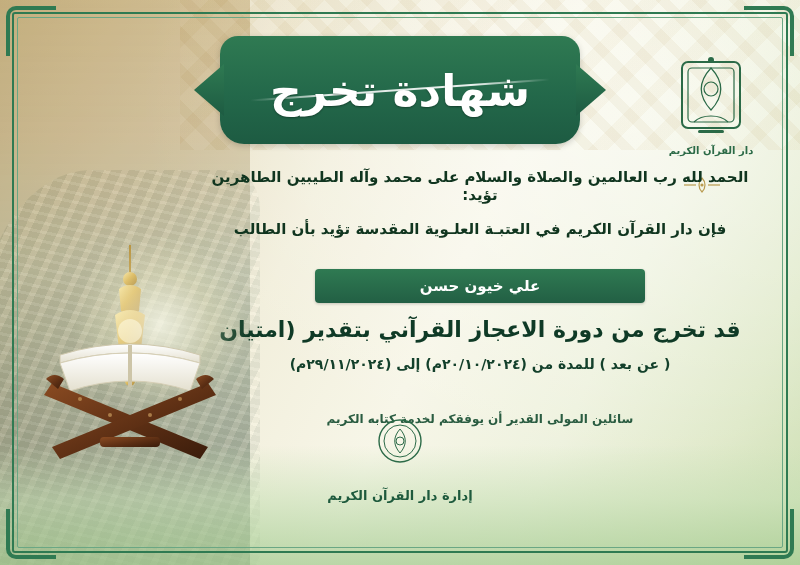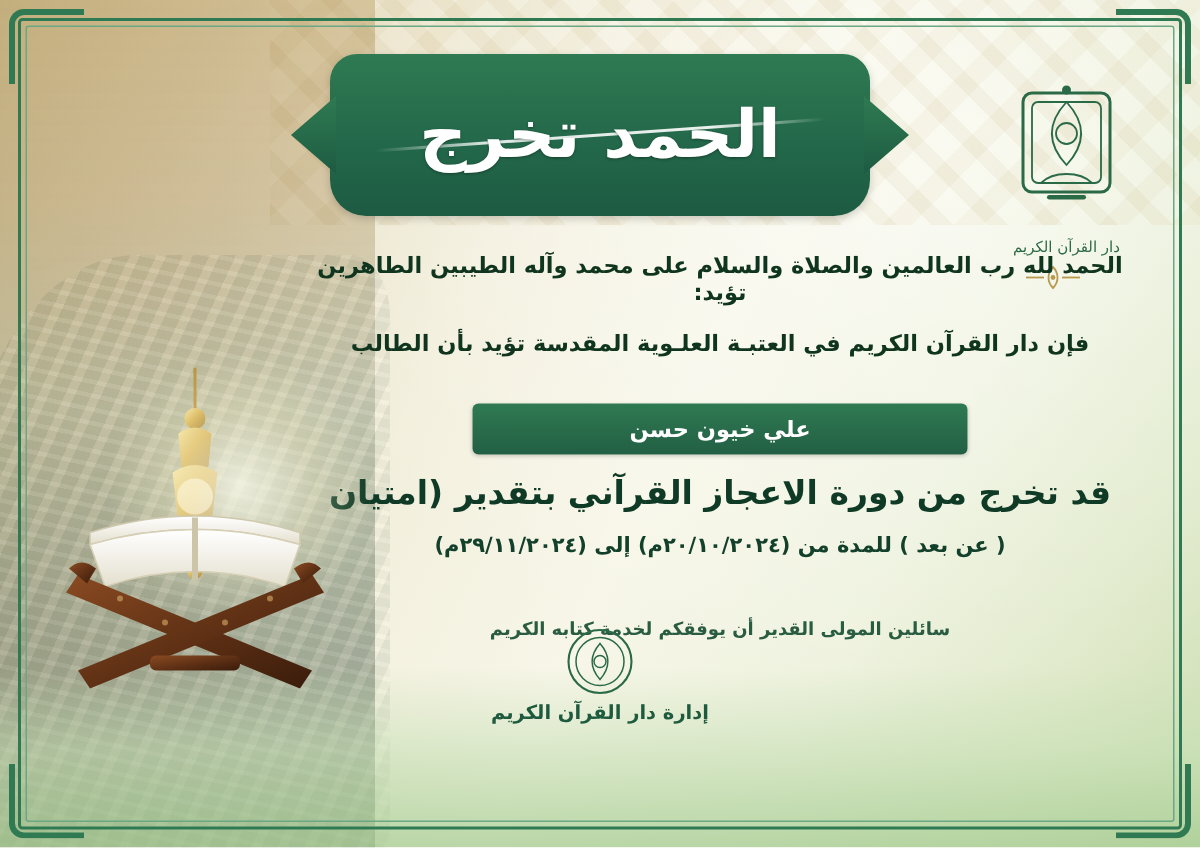--- a/index.html
+++ b/index.html
@@ -139,24 +139,24 @@
   .emblem {
     position: absolute;
     right: 46px;
     top: 52px;
     width: 86px;
     height: 110px;
     text-align: center;
   }
   .emblem svg { display: block; }
   .emblem-caption {
-    margin-top: 16px;
+    margin-top: 1px;
     font-size: 10px;
     color: #2b6a47;
-    font-weight: normal;
+    font-weight: bold;
   }
 
   
   .ornament-small {
     position: absolute;
     right: 78px;
     top: 176px;
     color: #b89a4e;
     font-size: 16px;
     line-height: 1;
@@ -227,20 +227,21 @@
     position: absolute;
     left: 0; right: 0;
     top: 418px;
     text-align: center;
   }
   .seal-ring {
     display: inline-block;
     width: 46px; height: 46px;
   }
   .footer-caption {
+    margin-top: 20px;
     font-size: 13px;
     font-weight: bold;
     color: #1e5a3d;
   }
 
   
   .rehal {
     position: absolute;
     left: 40px;
     bottom: 78px;
@@ -276,21 +277,21 @@
 
   <div class="frame-outer"></div>
   <div class="frame-inner"></div>
   <div class="corner tl"></div>
   <div class="corner tr"></div>
   <div class="corner bl"></div>
   <div class="corner br"></div>
 
   <div class="title-banner">
     <div class="title-swash"></div>
-    <div class="title-text">الحمد تخرج</div>
+    <div class="title-text">شهادة تخرج</div>
   </div>
 
   <div class="emblem">
     <svg width="86" height="92" viewBox="0 0 86 92" aria-hidden="true">
       <g fill="none" stroke="#2b6a47" stroke-width="2">
         <rect x="14" y="10" width="58" height="66" rx="6"></rect>
         <rect x="20" y="16" width="46" height="54" rx="4" stroke-width="1.2"></rect>
         <path d="M43 16 C30 30, 30 44, 43 58 C56 44, 56 30, 43 16 Z" stroke-width="1.2"></path>
         <path d="M26 70 C34 62, 52 62, 60 70" stroke-width="1.2"></path>
         <circle cx="43" cy="37" r="7" stroke-width="1.2"></circle>

